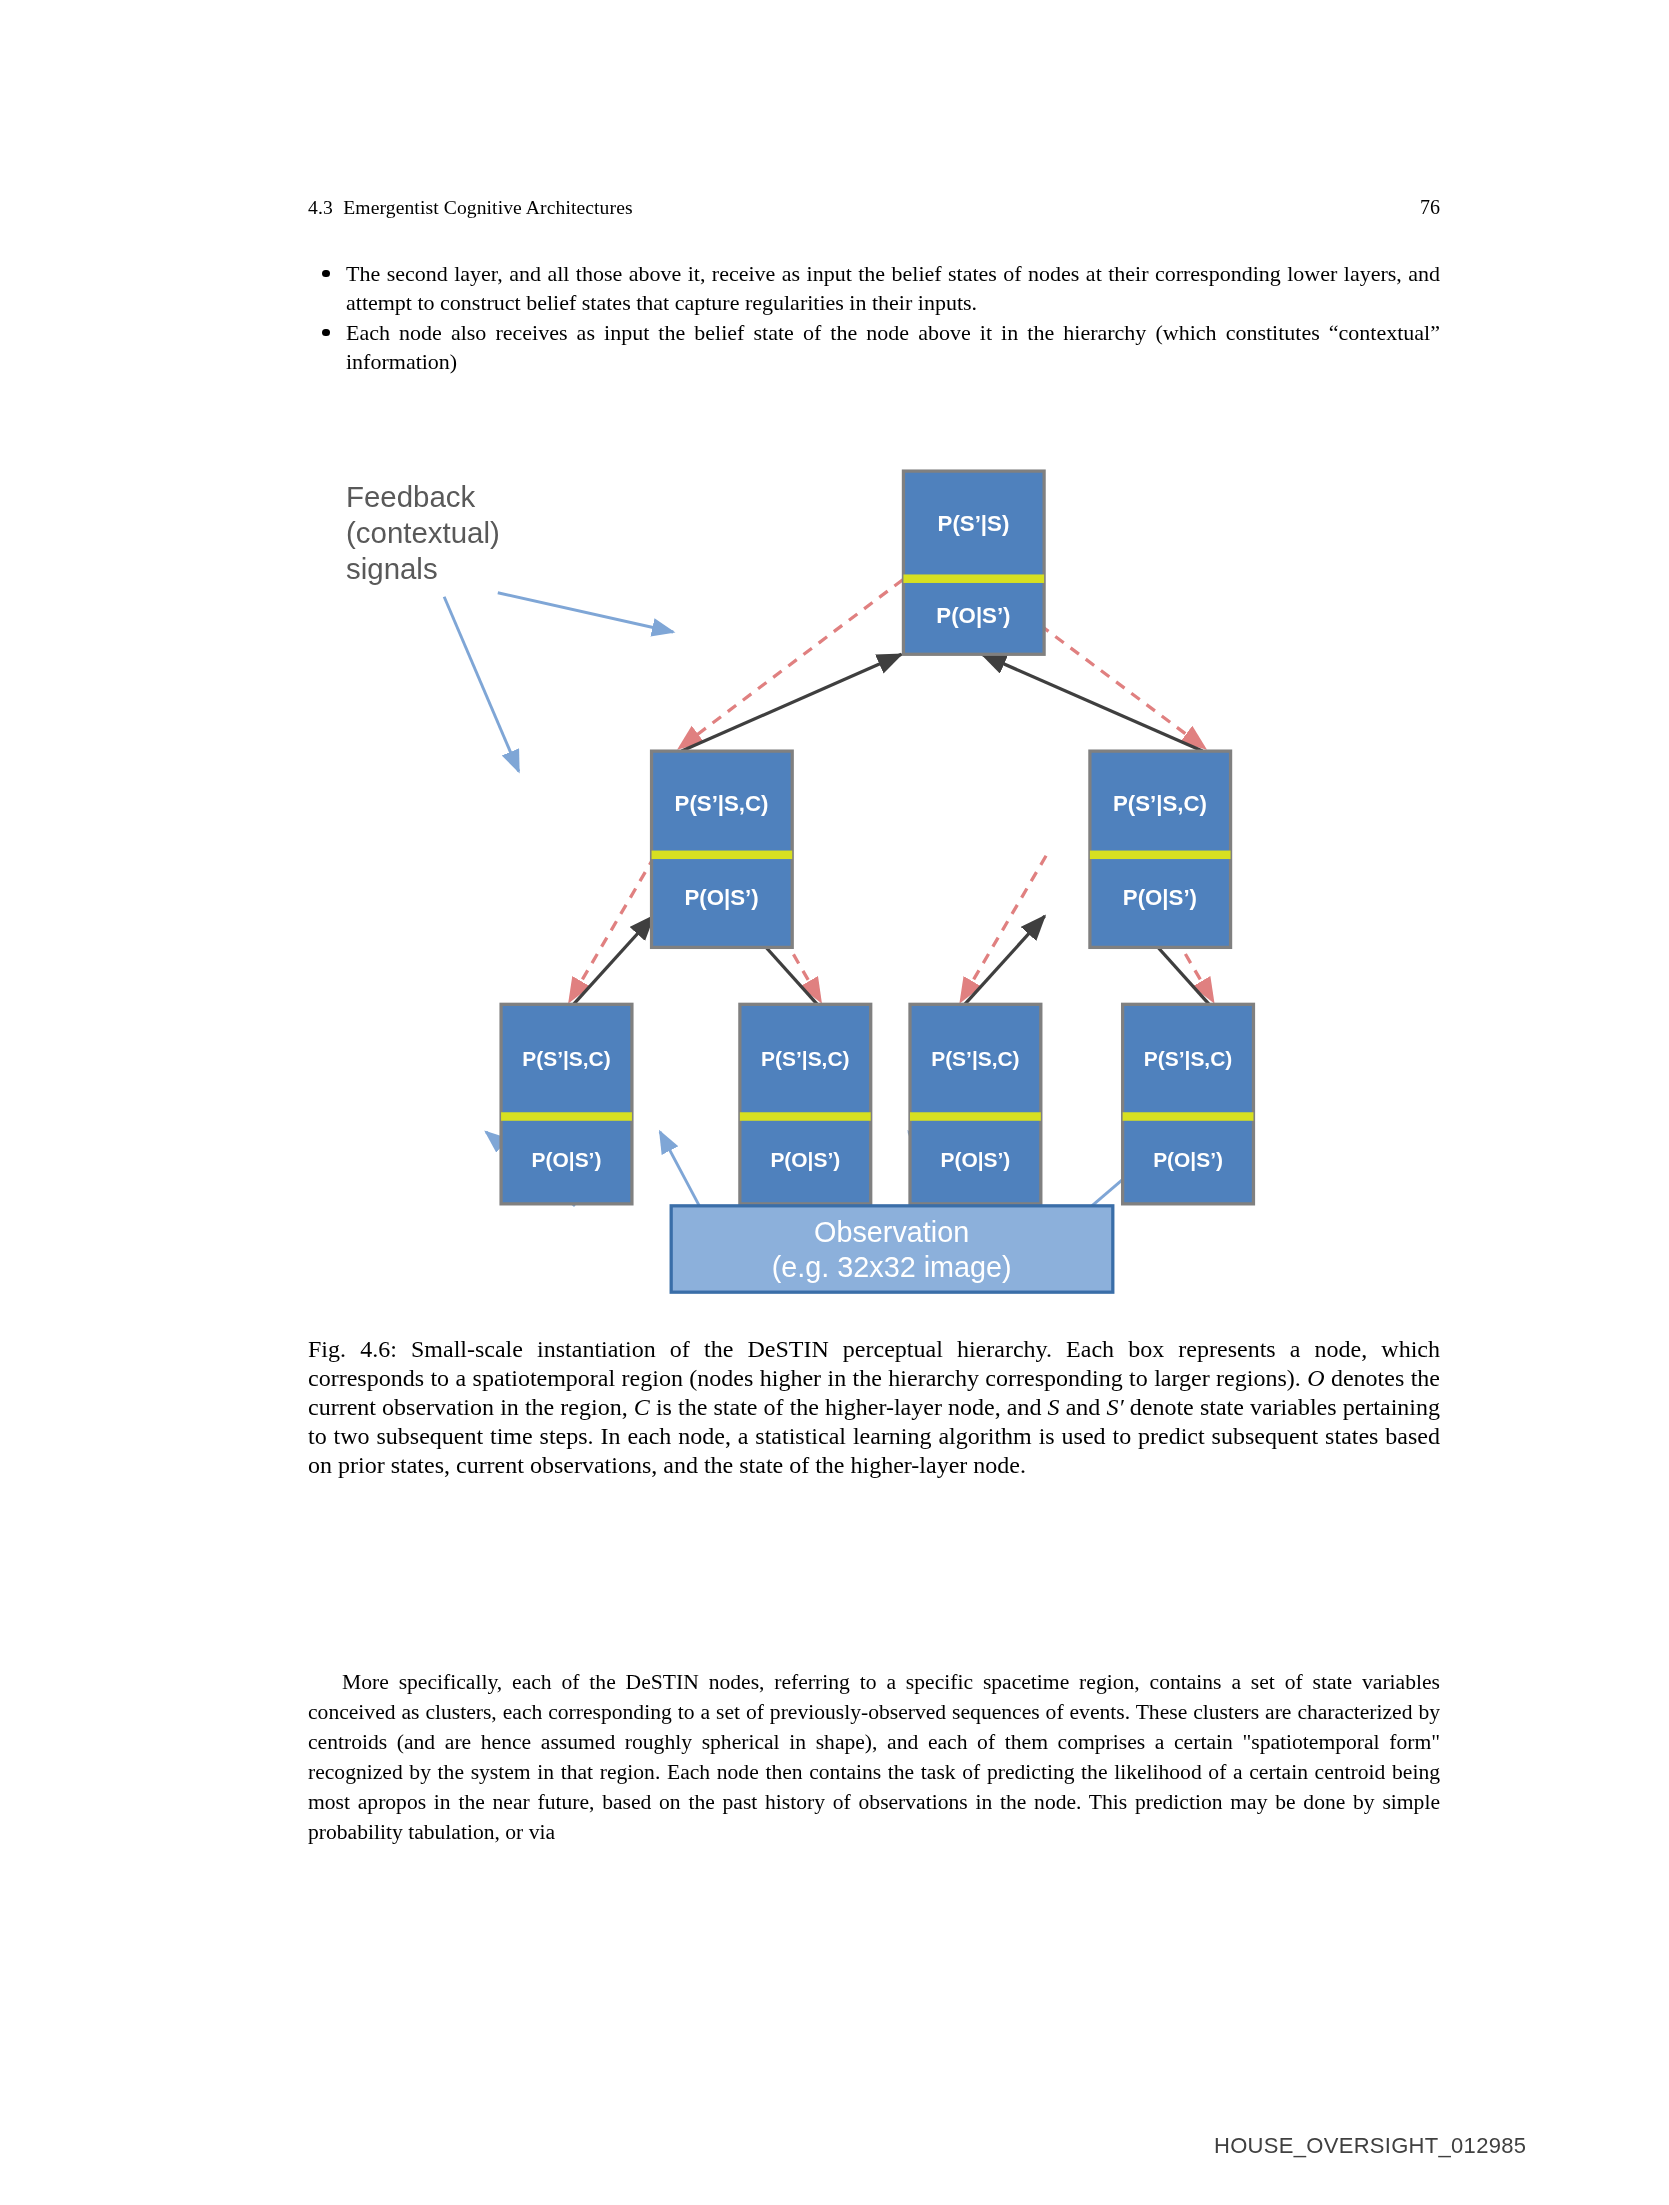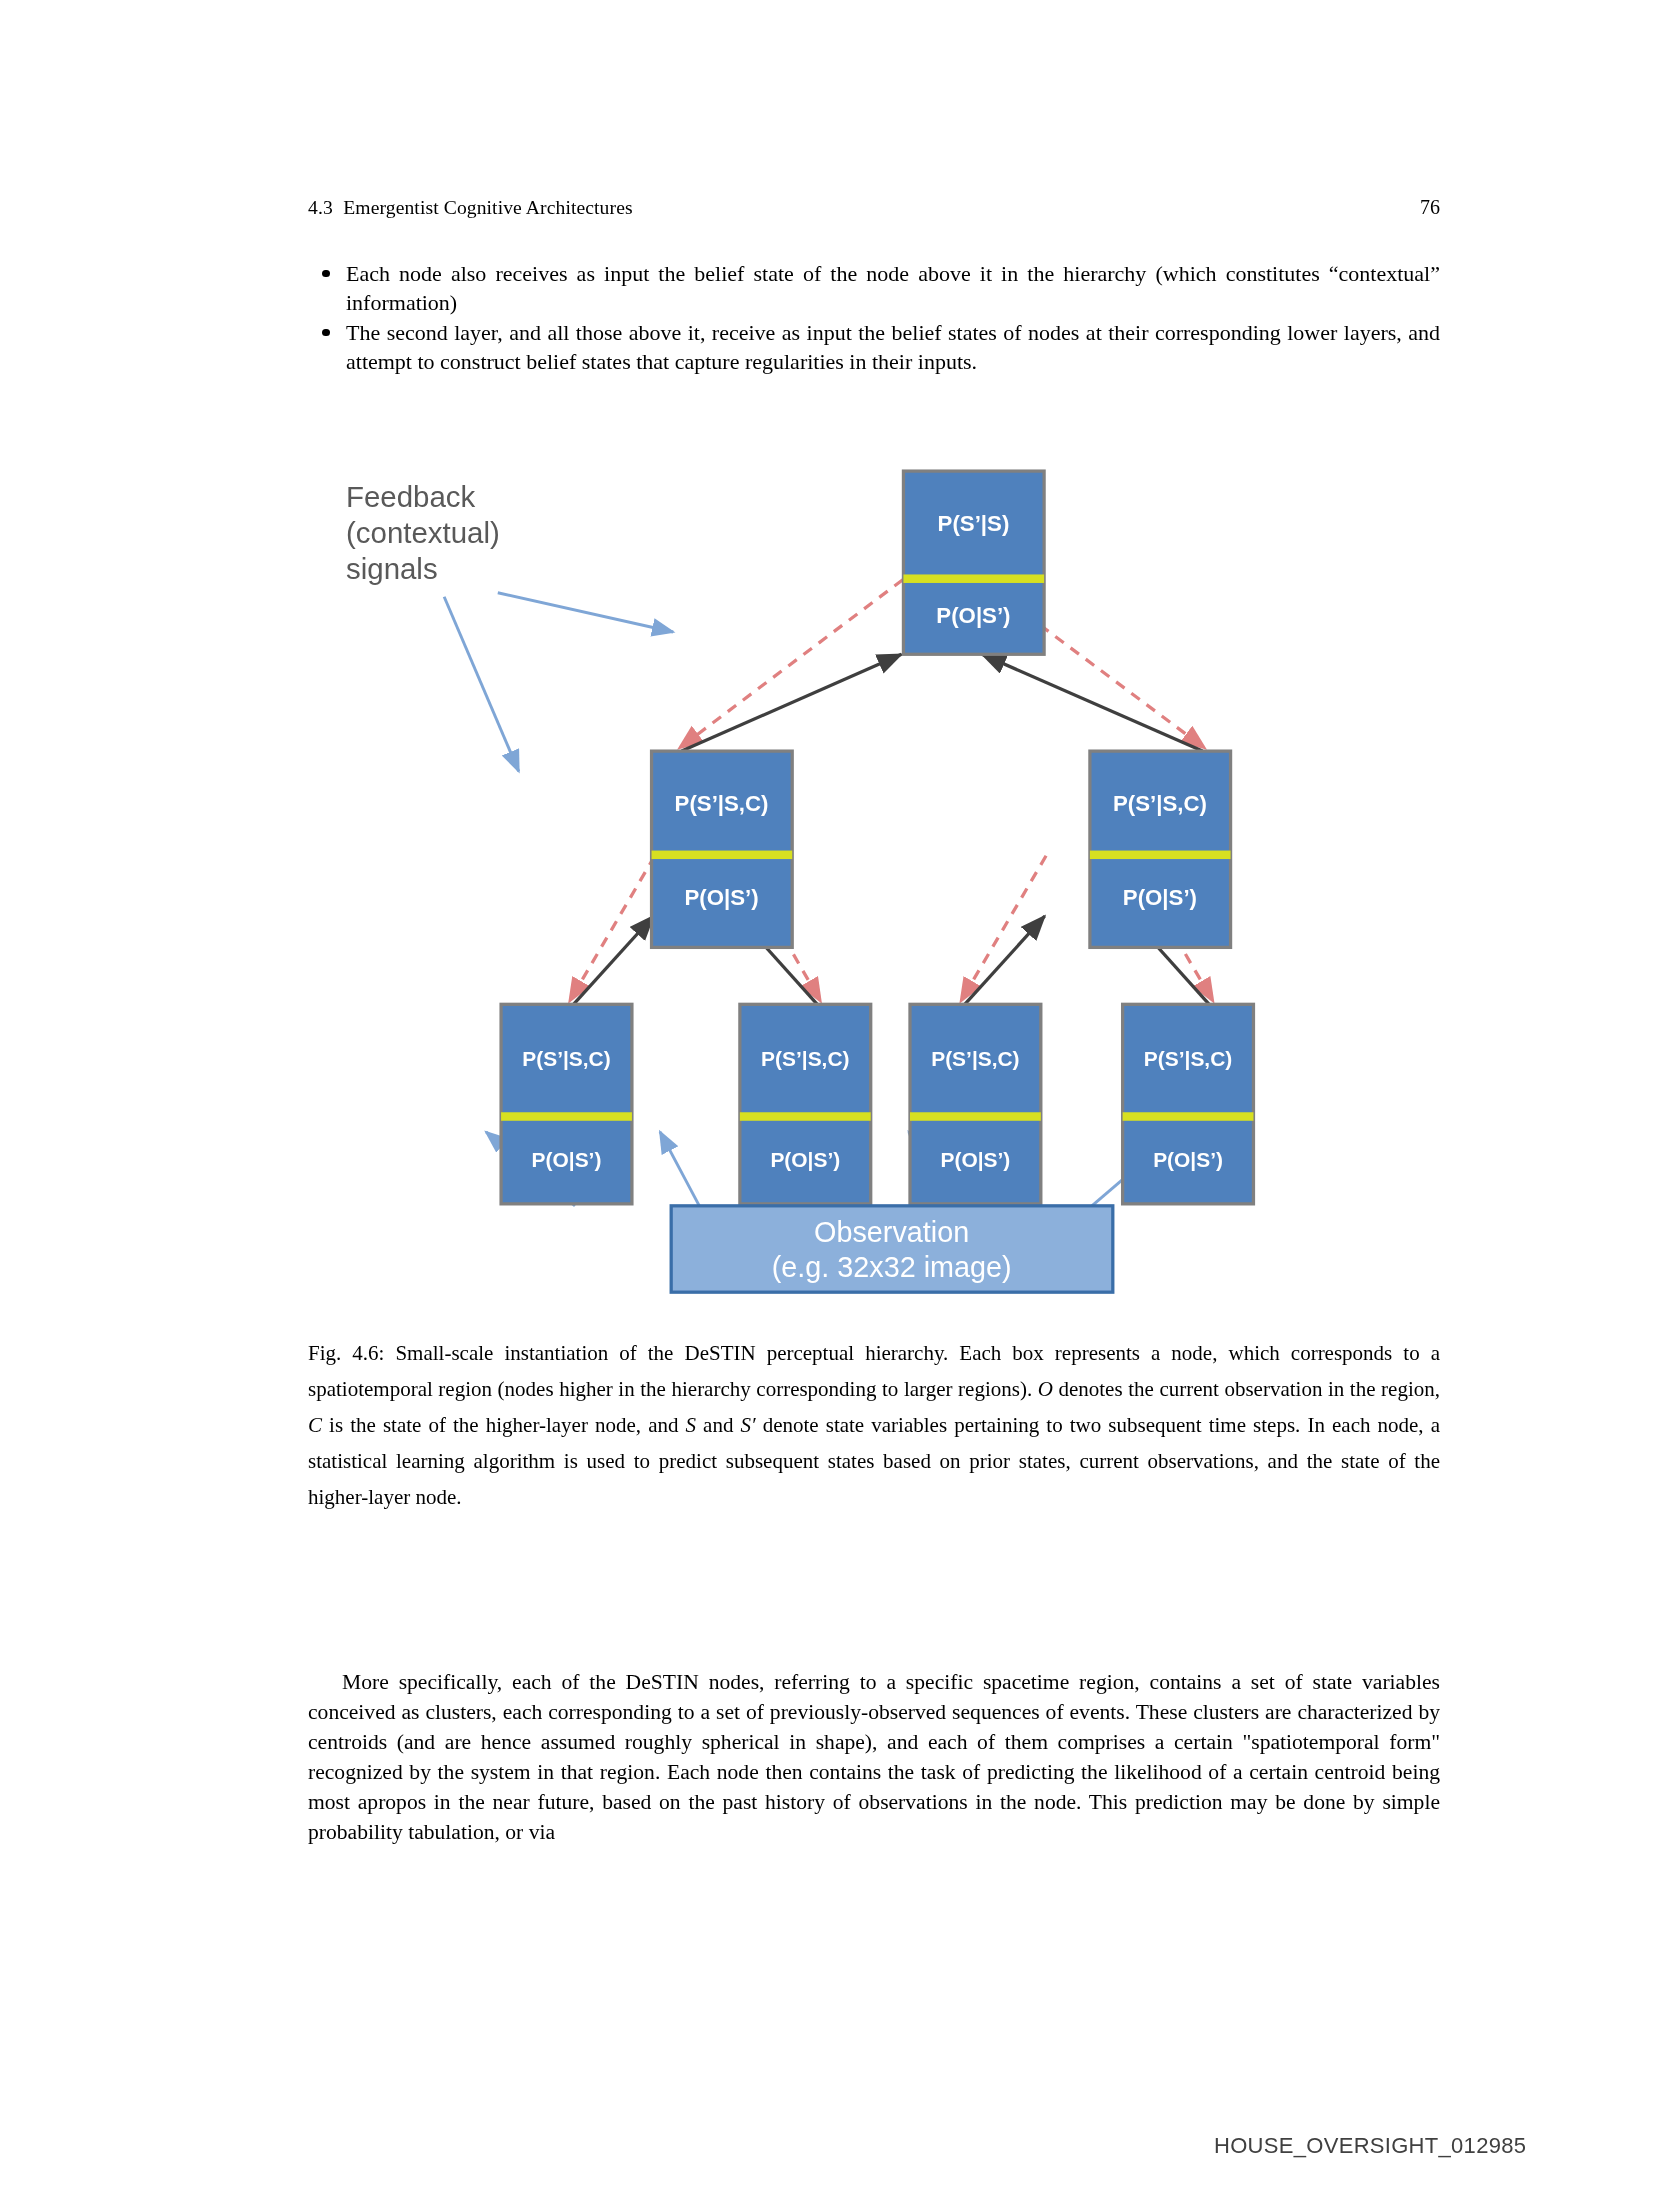--- a/index.html
+++ b/index.html
@@ -81,22 +81,22 @@
   .figure svg {
     display: block;
   }
 
   
   .caption {
     position: absolute;
     left: 308px;
     top: 1335px;
     width: 1132px;
-    font-size: 21px;
-    line-height: 36px;
+    font-size: 24px;
+    line-height: 29px;
     text-align: justify;
   }
   .caption .it { font-style: italic; }
 
   
   .body-par {
     position: absolute;
     left: 308px;
     top: 1667px;
     width: 1132px;
@@ -126,25 +126,25 @@
   <div class="runhead">
     <div class="runhead-left">
       <span class="runhead-sec">4.3</span><span>Emergentist Cognitive Architectures</span>
     </div>
     <div class="runhead-right">76</div>
   </div>
 
   <div class="bullets">
     <div class="bullet">
       <span class="dot"></span>
-      <span>Each node also receives as input the belief state of the node above it in the hierarchy (which constitutes “contextual” information)</span>
+      <span>The second layer, and all those above it, receive as input the belief states of nodes at their corresponding lower layers, and attempt to construct belief states that capture regularities in their inputs.</span>
     </div>
     <div class="bullet">
       <span class="dot"></span>
-      <span>The second layer, and all those above it, receive as input the belief states of nodes at their corresponding lower layers, and attempt to construct belief states that capture regularities in their inputs.</span>
+      <span>Each node also receives as input the belief state of the node above it in the hierarchy (which constitutes “contextual” information)</span>
     </div>
   </div>
 
   <div class="figure">
     <svg width="1132" height="844" viewBox="0 0 1730 1290" xmlns="http://www.w3.org/2000/svg">
       <defs>
         <marker id="arrBlack" markerWidth="9" markerHeight="9" refX="7.4" refY="3.2" orient="auto">
           <path d="M0,0 L8,3.2 L0,6.4 z" fill="#3f3f3f"></path>
         </marker>
         <marker id="arrRed" markerWidth="9" markerHeight="9" refX="7.0" refY="3.2" orient="auto">

